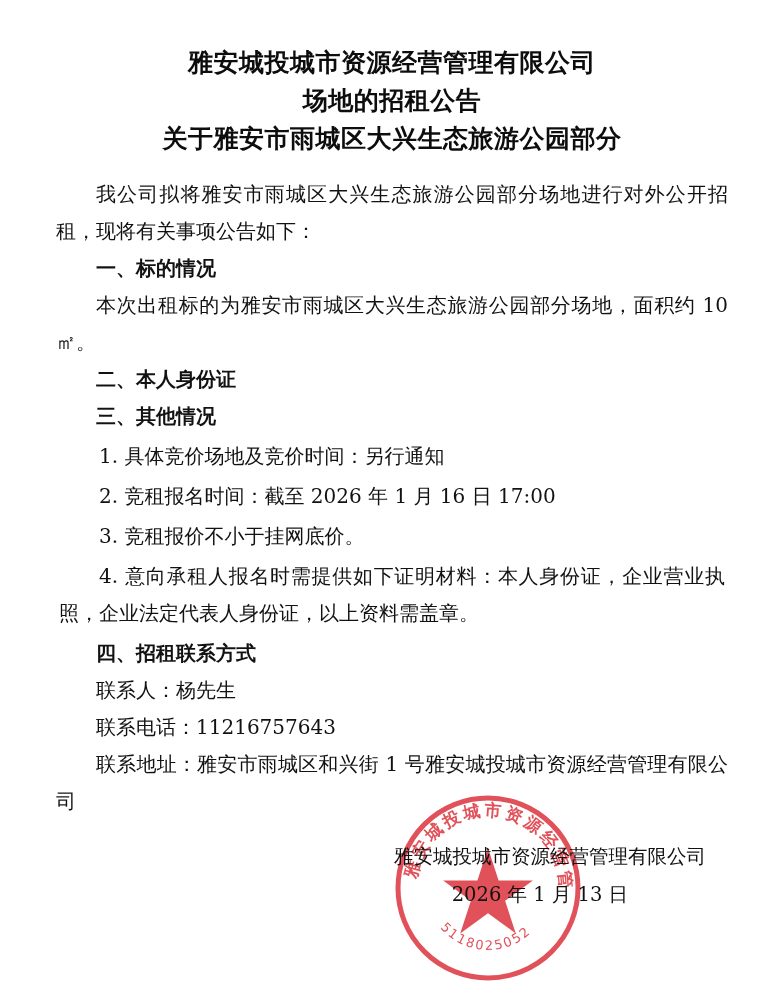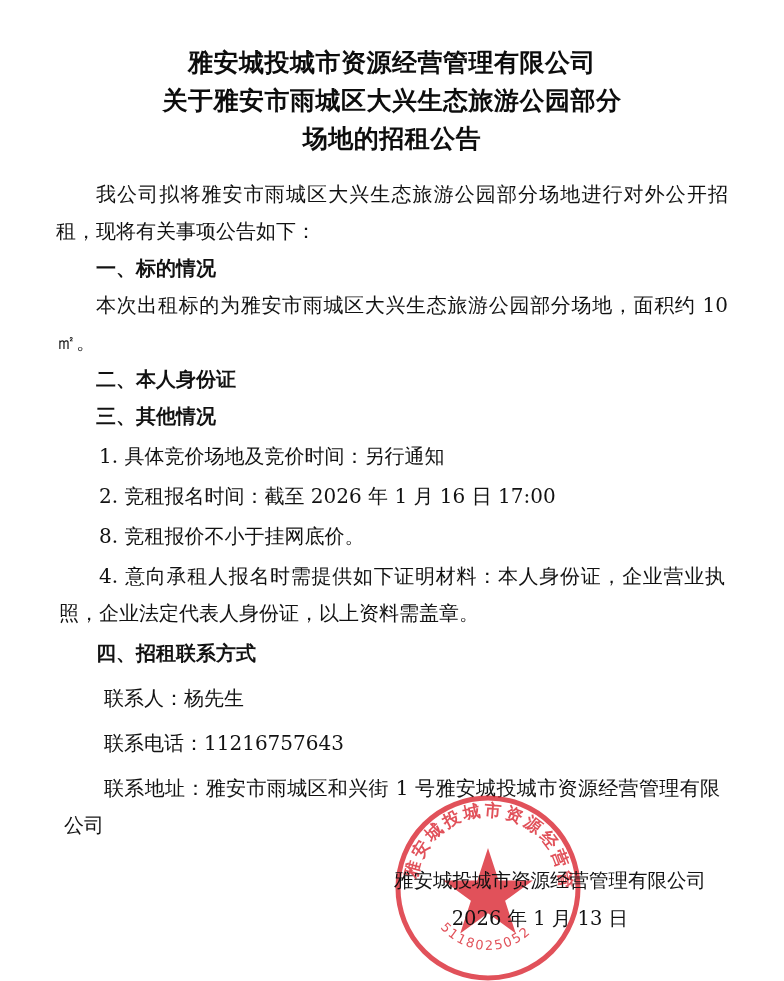--- a/index.html
+++ b/index.html
@@ -48,21 +48,21 @@
     text-indent: 2em;
     margin: 0;
     font-weight: bold;
   }
   .item {
     text-indent: 2em;
     margin: 3px;
   }
   .contact {
     text-indent: 2em;
-    margin: 8px;
+    margin: 0;
   }
   .signature {
     margin-top: 18px;
     text-align: right;
     padding-right: 22px;
     font-size: 19.5px;
     line-height: 38px;
     color: #121212;
     position: relative;
     z-index: 3;
@@ -84,37 +84,37 @@
     display: block;
   }
 </style>
 </head>
 <body>
 
 <div class="page">
 
   <div class="title-block">
     <div class="title-line">雅安城投城市资源经营管理有限公司</div>
+    <div class="title-line">场地的招租公告</div>
     <div class="title-line">关于雅安市雨城区大兴生态旅游公园部分</div>
-    <div class="title-line">场地的招租公告</div>
   </div>
 
   <div class="body-text">
 
     <p class="para">我公司拟将雅安市雨城区大兴生态旅游公园部分场地进行对外公开招租，现将有关事项公告如下：</p>
 
     <p class="section-head">一、标的情况</p>
     <p class="para">本次出租标的为雅安市雨城区大兴生态旅游公园部分场地，面积约 10 ㎡。</p>
 
     <p class="section-head">二、本人身份证</p>
 
     <p class="section-head">三、其他情况</p>
     <p class="item">1. 具体竞价场地及竞价时间：另行通知</p>
     <p class="item">2. 竞租报名时间：截至 2026 年 1 月 16 日 17:00</p>
-    <p class="item">8. 竞租报价不小于挂网底价。</p>
+    <p class="item">3. 竞租报价不小于挂网底价。</p>
     <p class="item">4. 意向承租人报名时需提供如下证明材料：本人身份证，企业营业执照，企业法定代表人身份证，以上资料需盖章。</p>
 
     <p class="section-head">四、招租联系方式</p>
     <p class="contact">联系人：杨先生</p>
     <p class="contact">联系电话：11216757643</p>
     <p class="contact">联系地址：雅安市雨城区和兴街 1 号雅安城投城市资源经营管理有限公司</p>
 
   </div>
 
   <div class="signature">

